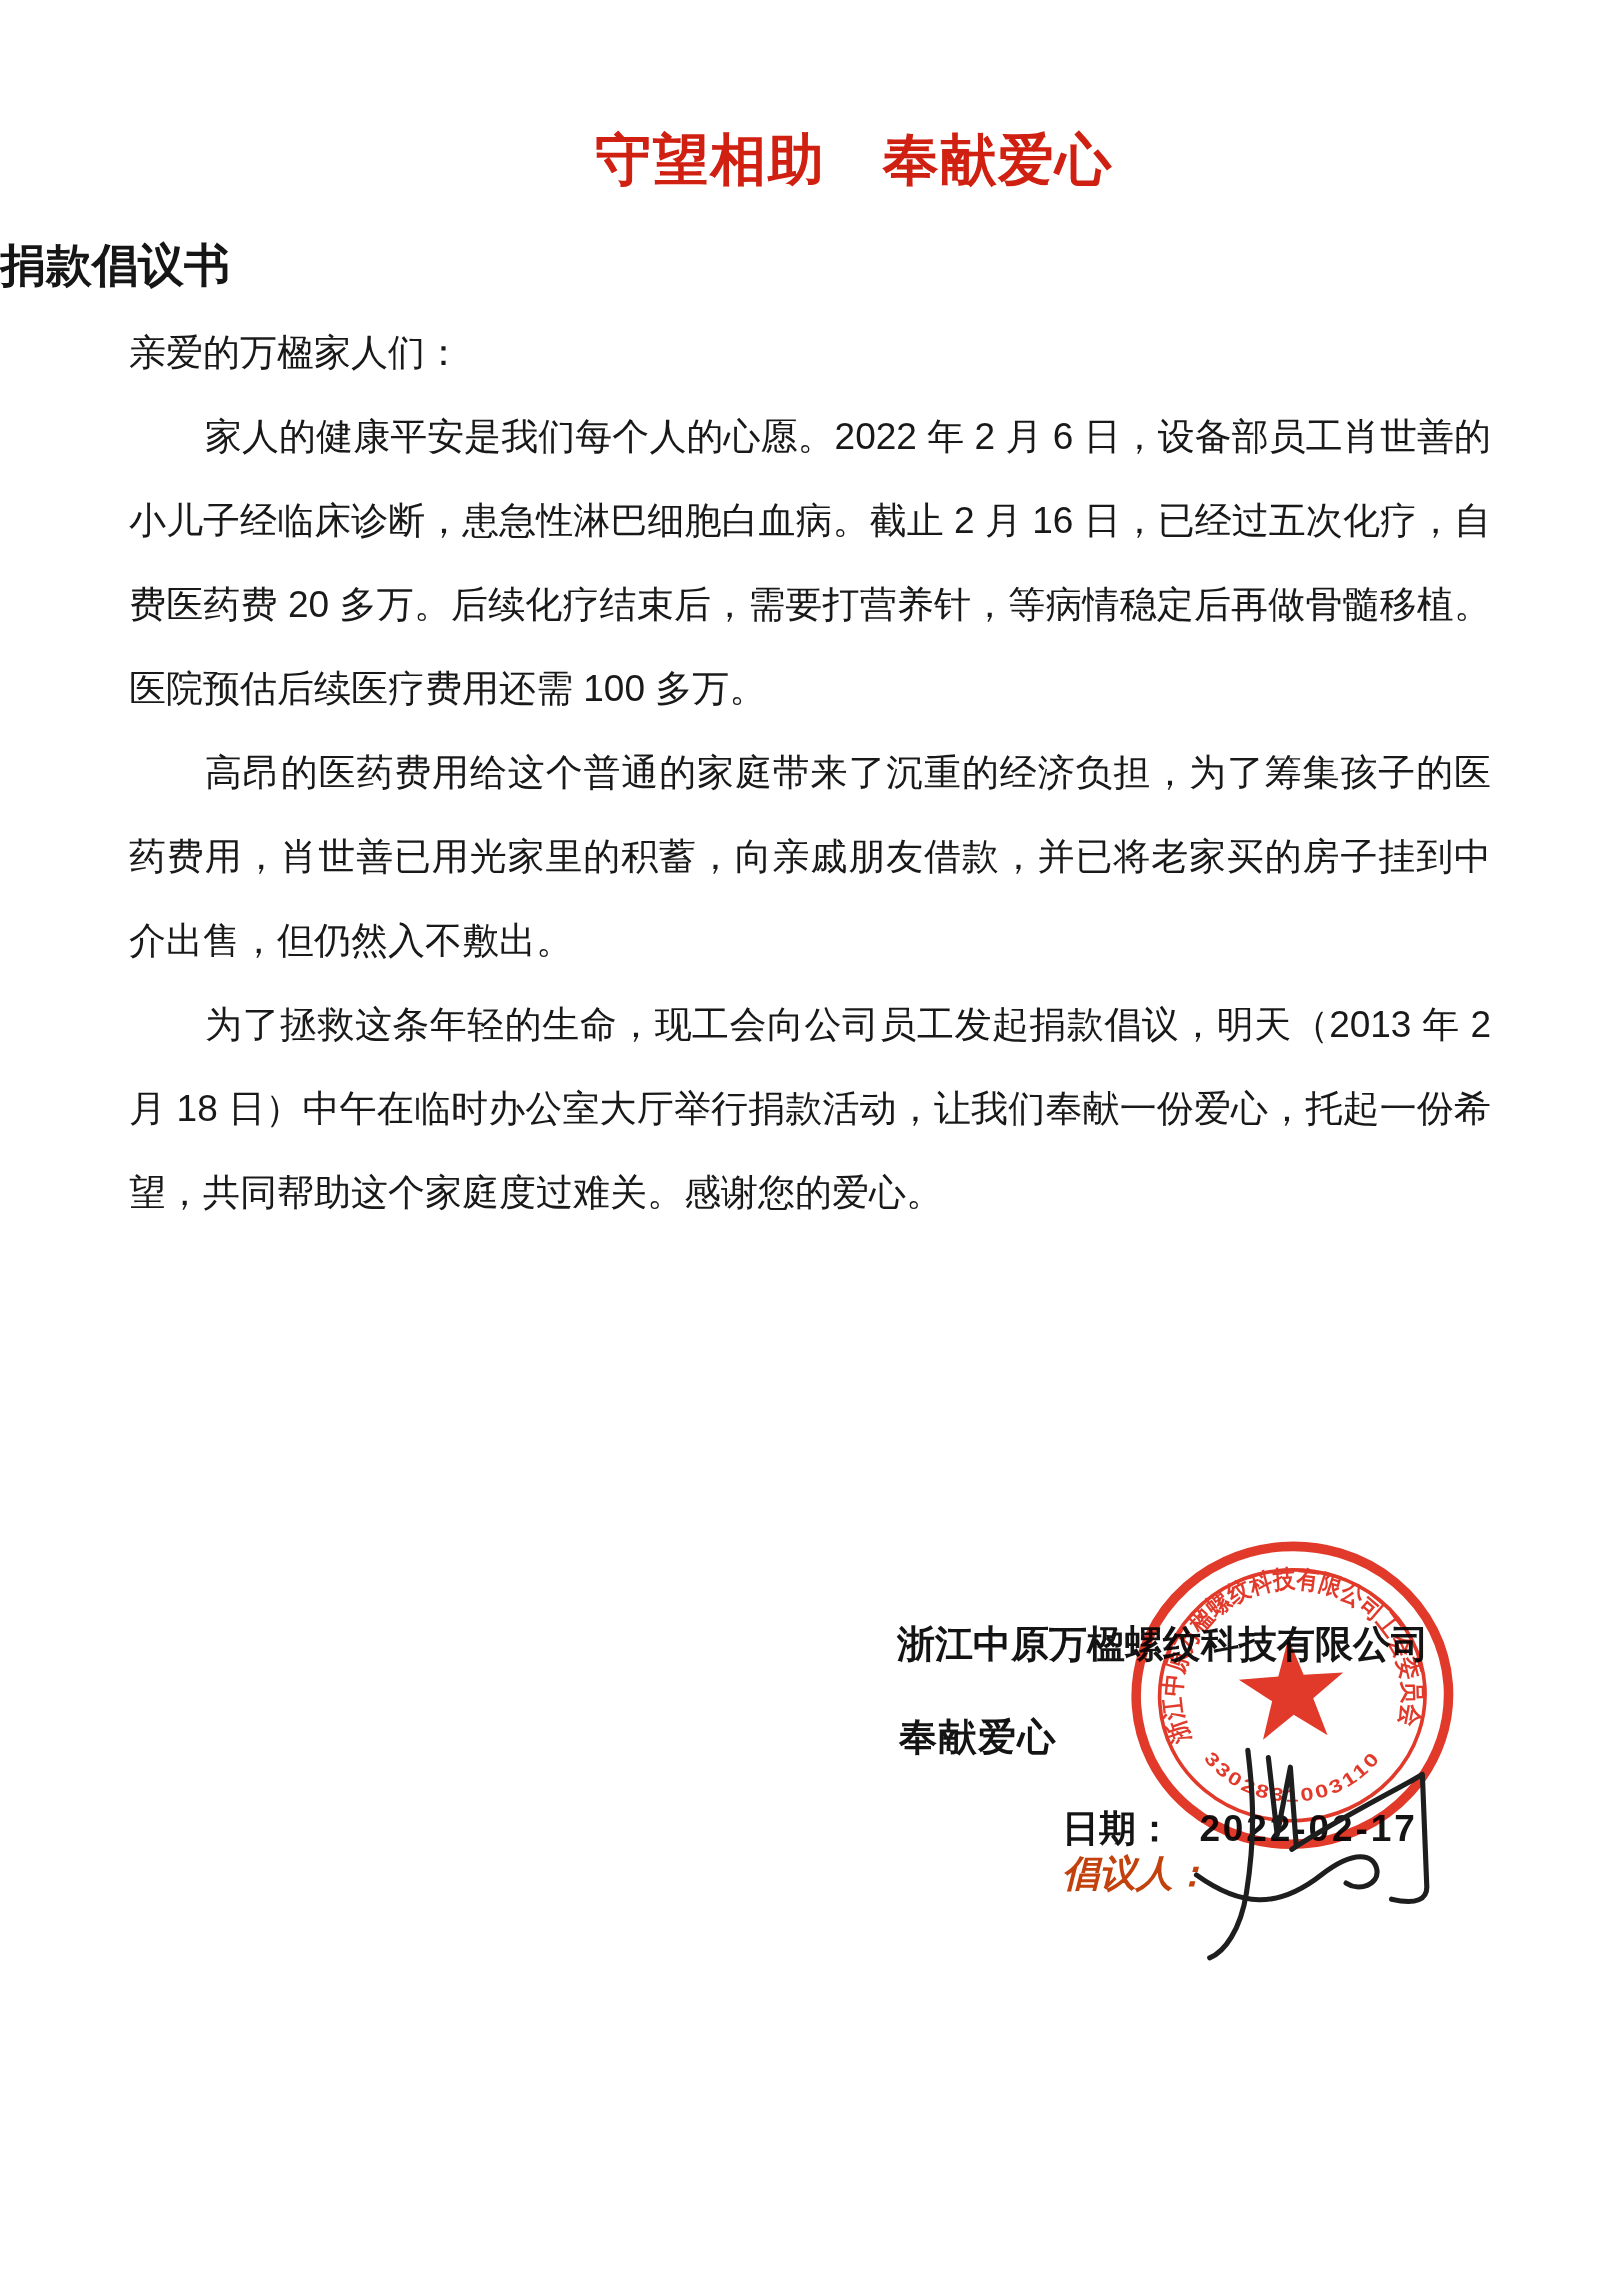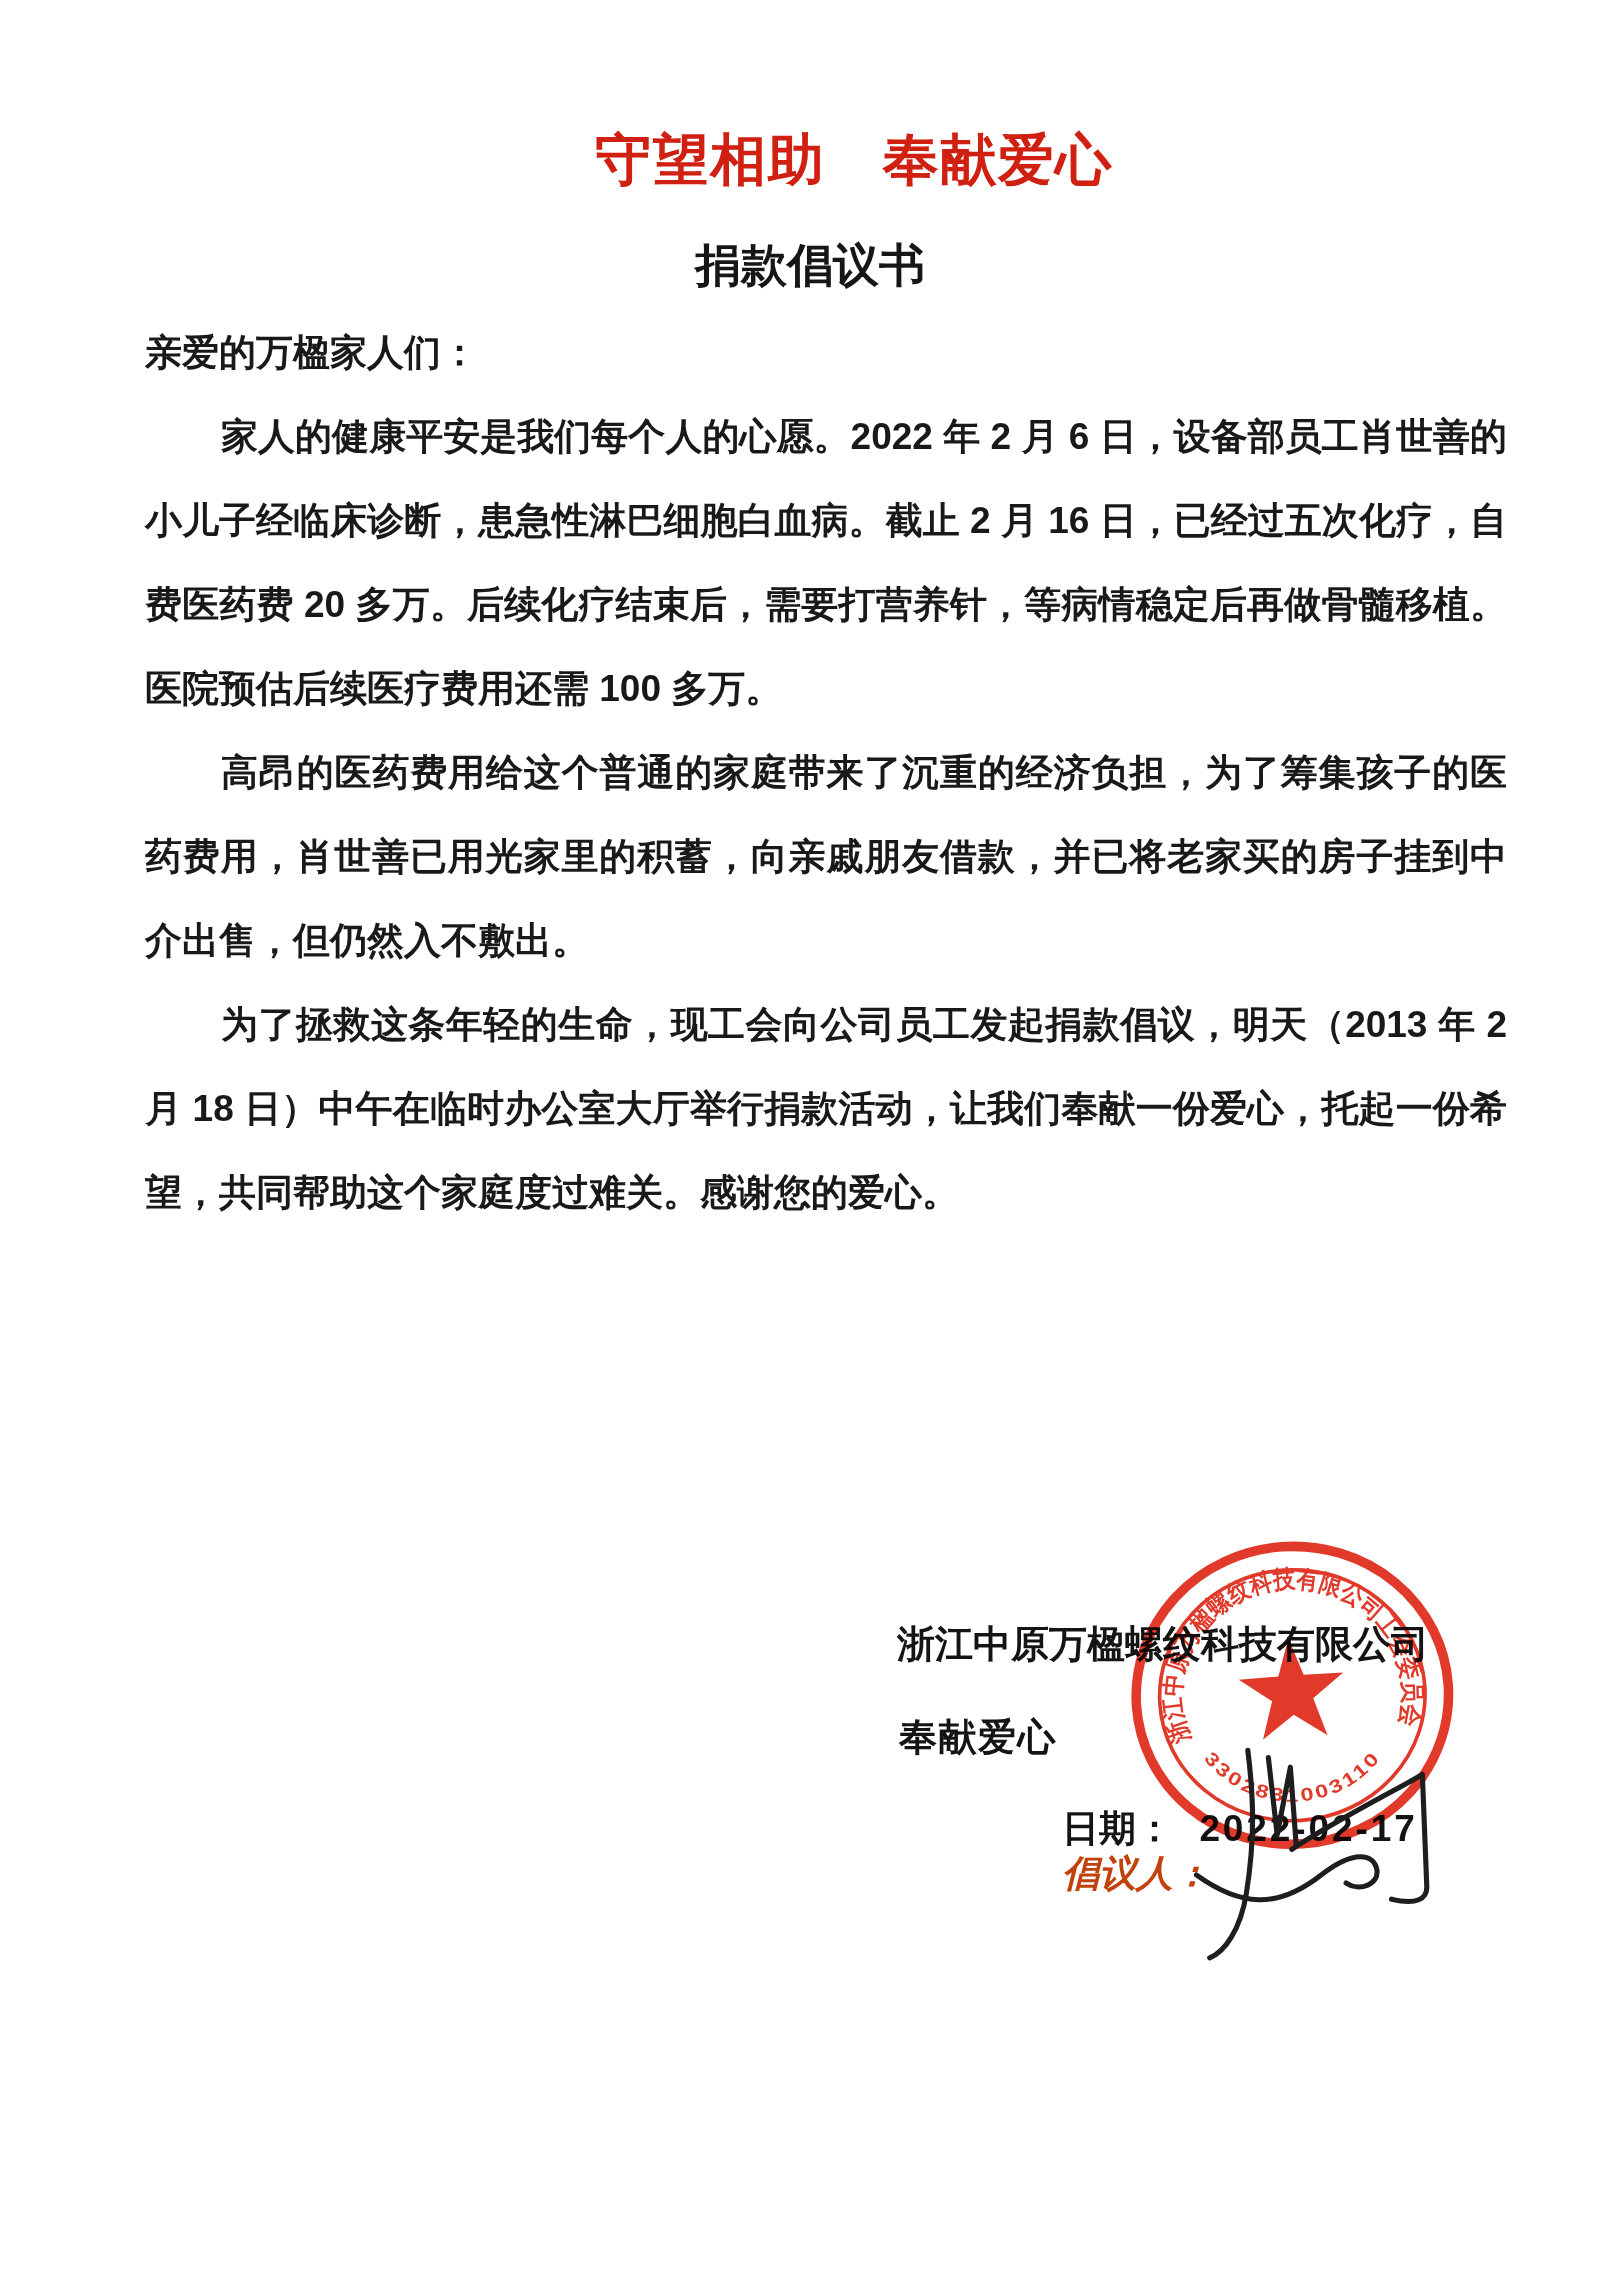--- a/index.html
+++ b/index.html
@@ -8,27 +8,27 @@
     background:#ffffff; overflow:hidden;
     font-family:"Liberation Sans","DejaVu Sans",sans-serif; color:#1c1c1c;
   }
   .doc-title {
     position:absolute; top:123px; left:0; width:100%; margin:0;
     text-align:center; font-size:56px; font-weight:700;
     color:#d02012; letter-spacing:1.5px; line-height:73px;padding-left:44px;
   }
   .doc-subtitle {
     position:absolute; top:232px; left:0; width:100%; margin:0;
-    text-align:center; font-size:46px; font-weight:700; color:#161616;
+    font-size:46px; font-weight:700; color:#161616;
     line-height:66px;
   }
   .body-text {
     position:absolute; top:311px; left:129px; width:1362px;
-    font-size:37px; font-weight:700; line-height:84px;
-    text-align:justify; text-justify:inter-ideograph; color:#191919;margin-left:16px;
+    font-size:37px; font-weight:400; line-height:84px;
+    text-align:justify; text-justify:inter-ideograph; color:#191919;
   }
   .body-text p { margin:0; }
   .indent { text-indent:76px; }
   .sig-company   { position:absolute; left:897px; top:1619px; font-size:38px; font-weight:700; color:#141414; white-space:nowrap; }
   .sig-committee { position:absolute; left:899px; top:1712px; font-size:38px; font-weight:700; letter-spacing:1.5px; color:#141414; }
   .sig-proposer  { position:absolute; left:1062px; top:1849px; font-size:37px; font-weight:700; color:#c2410c;font-style:italic; }
   .sig-date      { position:absolute; left:1062px; top:1804px; font-size:37px; font-weight:700; color:#141414; white-space:nowrap; }
   .sig-date .value { margin-left:26.4px; letter-spacing:2.9px; }
   .seal-svg { position:absolute; left:1115px; top:1525px; mix-blend-mode:multiply; opacity:.93; transform:rotate(-4deg); }
   .sign-svg { position:absolute; left:1145px; top:1710px; }

